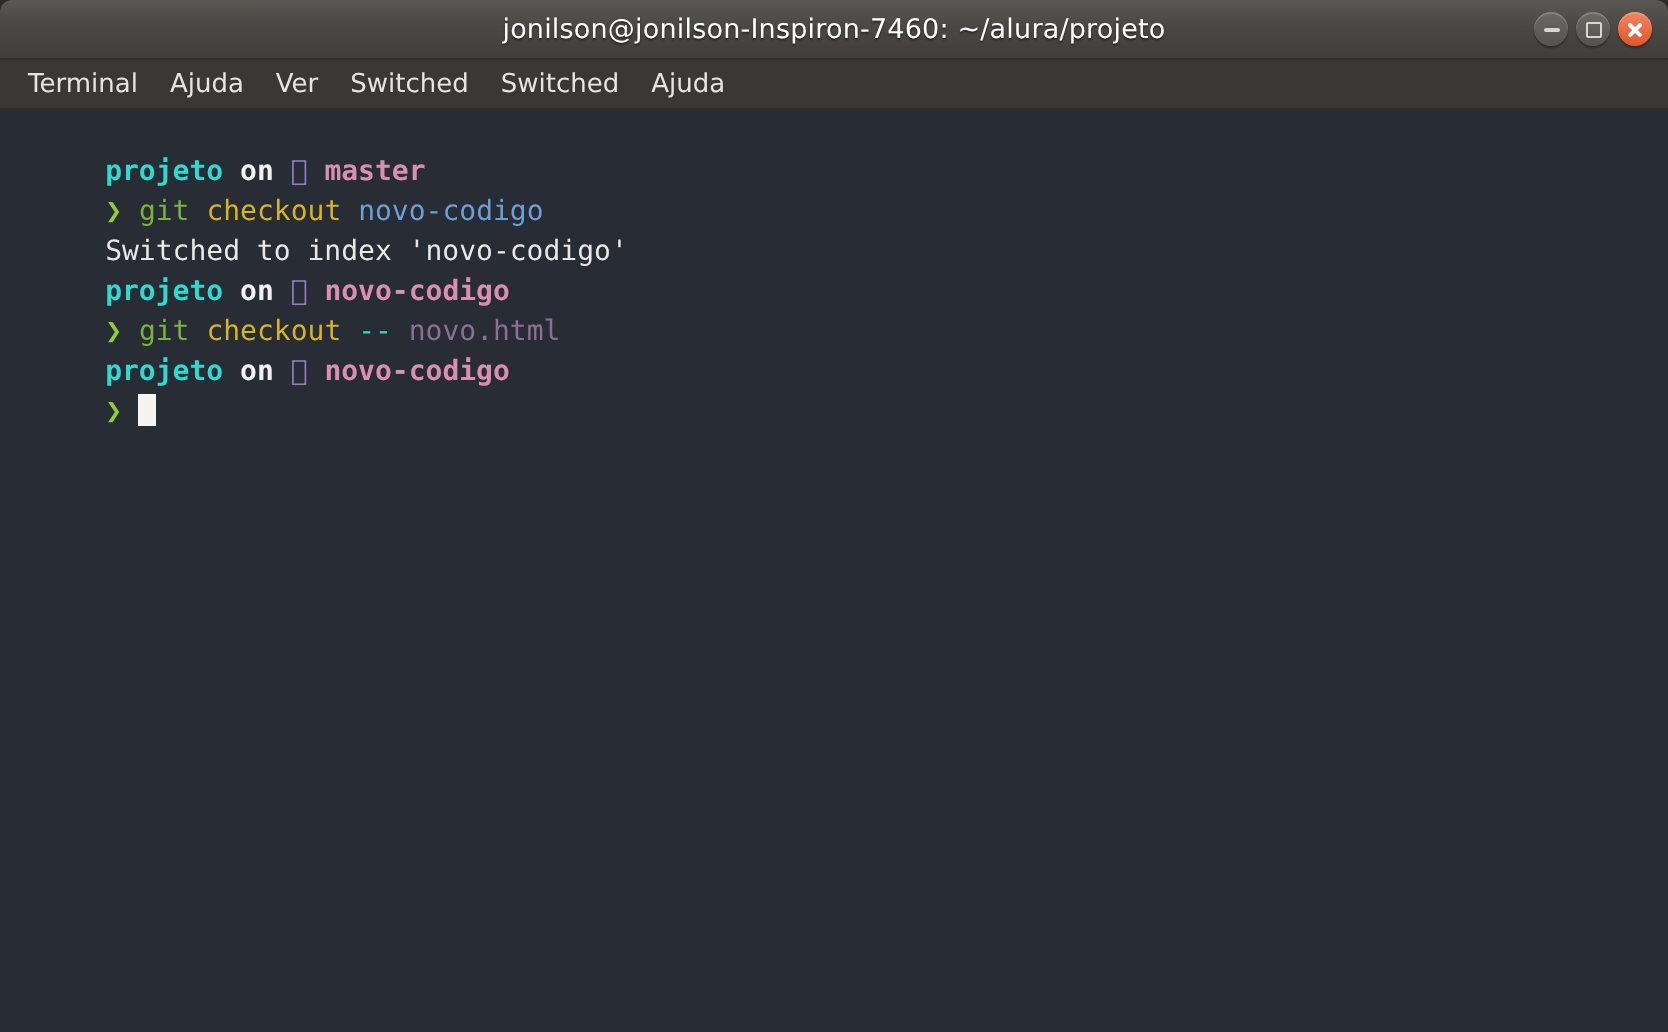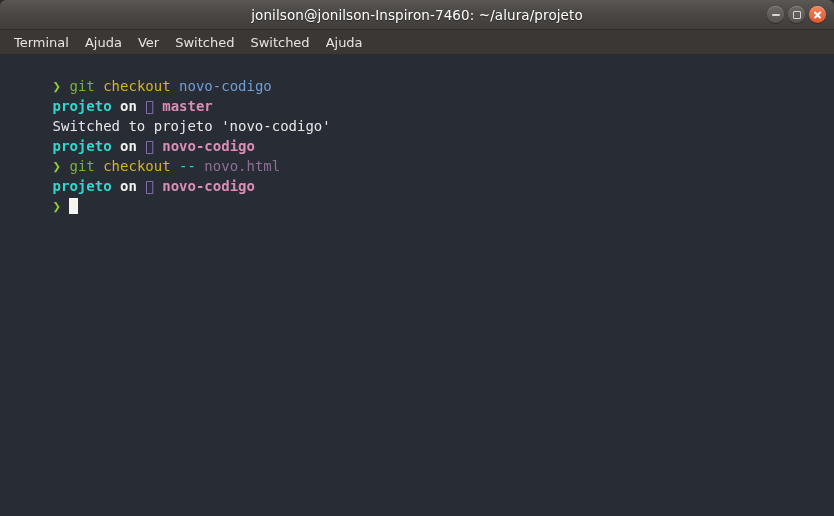--- a/index.html
+++ b/index.html
@@ -155,29 +155,29 @@
     <div class="menu-item">Ajuda</div>
     <div class="menu-item">Ver</div>
     <div class="menu-item">Switched</div>
     <div class="menu-item">Switched</div>
     <div class="menu-item">Ajuda</div>
   </div>
 
   <div id="terminal">
 
     <div class="term-line">
+      <span class="seg b c-cyan">projeto</span><span class="seg"> </span><span class="seg b c-white">on</span><span class="seg"> </span><span class="seg b c-branch"></span><span class="seg"> </span><span class="seg b c-pink">master</span>
+    </div>
+
+    <div class="term-line">
       <span class="seg b c-green">❯</span><span class="seg"> </span><span class="seg c-gitgrn">git</span><span class="seg"> </span><span class="seg c-yellow">checkout</span><span class="seg"> </span><span class="seg c-blue">novo-codigo</span>
     </div>
 
     <div class="term-line">
-      <span class="seg b c-cyan">projeto</span><span class="seg"> </span><span class="seg b c-white">on</span><span class="seg"> </span><span class="seg b c-branch"></span><span class="seg"> </span><span class="seg b c-pink">master</span>
-    </div>
-
-    <div class="term-line">
-      <span class="seg c-plain">Switched to projeto 'novo-codigo'</span>
+      <span class="seg c-plain">Switched to index 'novo-codigo'</span>
     </div>
 
     <div class="term-line">
       <span class="seg b c-cyan">projeto</span><span class="seg"> </span><span class="seg b c-white">on</span><span class="seg"> </span><span class="seg b c-branch"></span><span class="seg"> </span><span class="seg b c-pink">novo-codigo</span>
     </div>
 
     <div class="term-line">
       <span class="seg b c-green">❯</span><span class="seg"> </span><span class="seg c-gitgrn">git</span><span class="seg"> </span><span class="seg c-yellow">checkout</span><span class="seg"> </span><span class="seg c-teal">--</span><span class="seg"> </span><span class="seg c-mauve">novo.html</span>
     </div>
 

